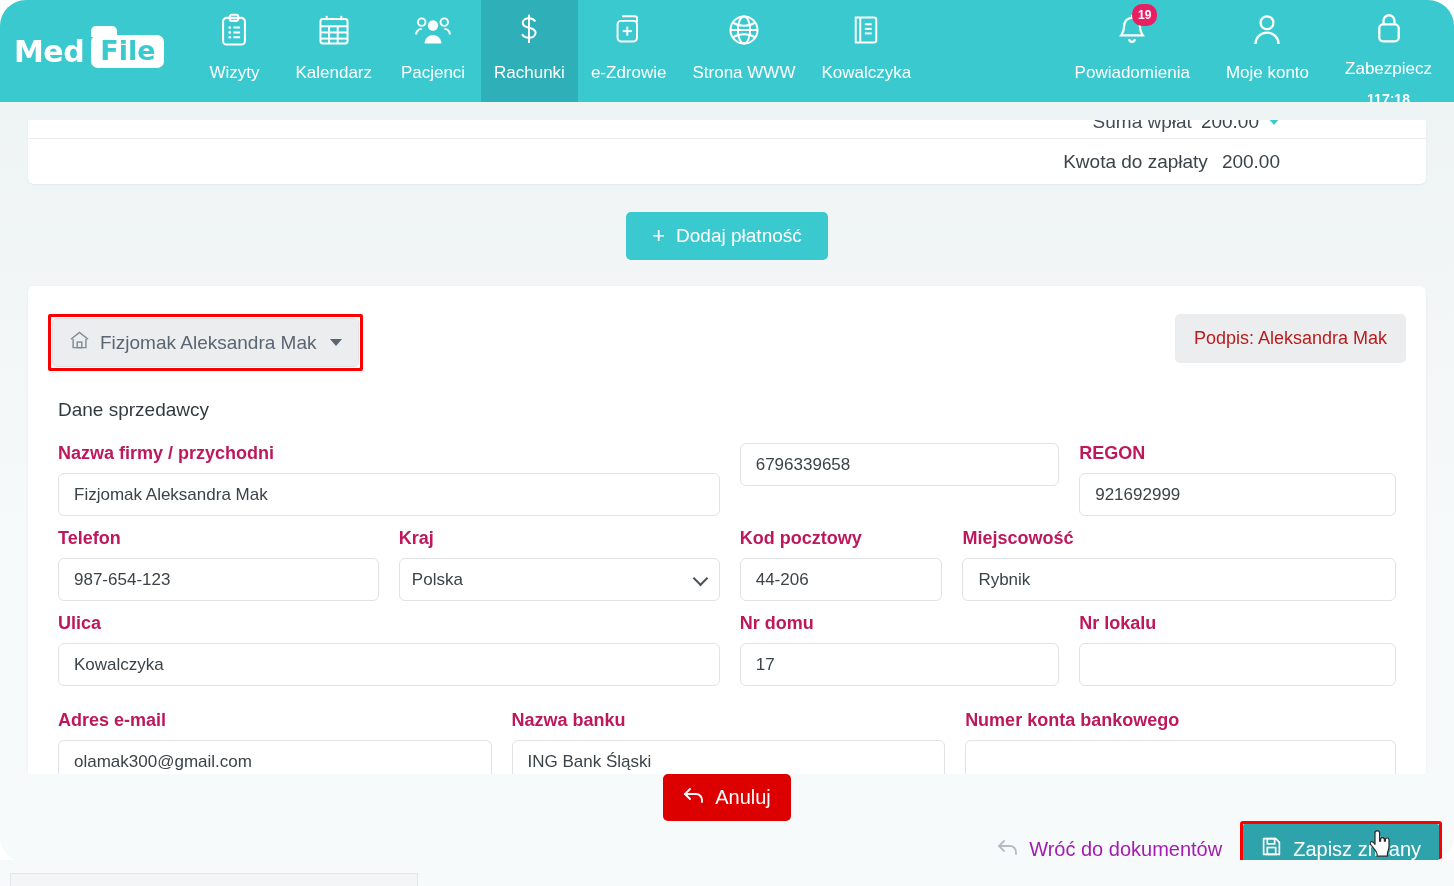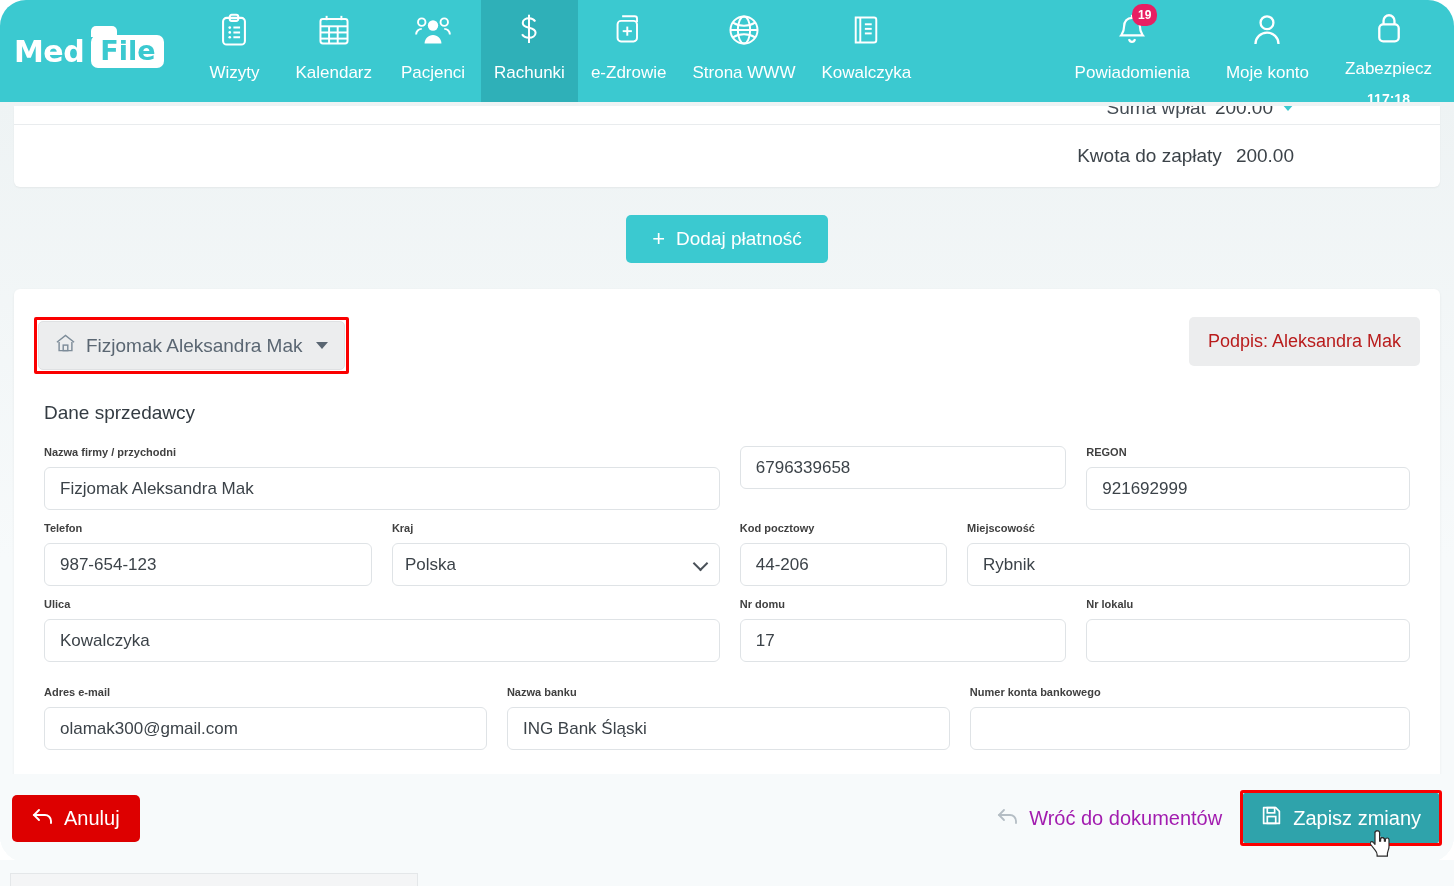--- a/index.html
+++ b/index.html
@@ -91,21 +91,21 @@
     display: flex; align-items: center; justify-content: center;
     padding: 0 5px;
   }
   .nav-timer { font-size: 14px; font-weight: bold; line-height: 16px; margin-top: -2px; }
 
   
   .content {
     position: relative;
     height: 760px;
     background: linear-gradient(#eef3f4, #f7fafb 60%);
-    padding: 4px;
+    padding: 18px;
   }
 
   
   .card-top {
     background: #ffffff;
     margin: 0 10px;
     border-radius: 0 0 6px 6px;
     box-shadow: 0 1px 2px rgba(0,0,0,.05);
     overflow: hidden;
   }
@@ -121,21 +121,21 @@
   }
   .row-cut-inner .val { color: #3c4349; margin-left: 9px; }
   .caret-teal {
     display: inline-block; margin-left: 9px;
     border-left: 6px solid transparent; border-right: 6px solid transparent;
     border-top: 7px solid #3bc9d0;
     vertical-align: 3px;
   }
   .row-total {
     border-top: 1px solid #e9ecee;
-    height: 63px;
+    height: 46px;
     display: flex; align-items: center; justify-content: flex-end;
     padding-right: 146px;
     font-size: 19px; color: #3c4349;
   }
   .row-total .val { margin-left: 14px; }
 
   .add-row { display: flex; justify-content: center; padding: 28px 0 26px 0; }
   .btn-add {
     background: #3bc9d0; color: #fff; border: none;
     font-size: 19px; border-radius: 5px;
@@ -187,21 +187,21 @@
 
   .section-title {
     font-size: 19px; color: #333b42;
     margin: 28px 0 0 10px;
   }
 
   .form { margin-top: 22px; }
   .frow { display: flex; margin-bottom: 12px; }
   .fld { padding: 0 10px; }
   .flabel {
-    font-size: 11px; font-weight: bold; color: #404040;
+    font-size: 18px; font-weight: bold; color: #be185d;
     display: block; margin-bottom: 9px;
   }
   .finput {
     width: 100%;
     height: 43px;
     border: 1px solid #dfe3e6;
     border-radius: 6px;
     background: #fff;
     font-size: 17px; color: #3c4349;
     padding: 0 15px;
@@ -228,20 +228,21 @@
   }
 
   
   .footer {
     position: absolute;
     left: 0; bottom: 0;
     width: 1454px; height: 88px;
     background: #f7fafb;
     display: flex; align-items: center;
     padding: 0 12px;
+    flex-direction: column;
   }
   .btn-cancel {
     background: #dd0000; color: #fff; border: none;
     border-radius: 5px;
     font-size: 20px;
     padding: 12px 20px;
     display: flex; align-items: center; gap: 10px;
     cursor: pointer;
     font-family: "Liberation Sans", sans-serif;
   }

